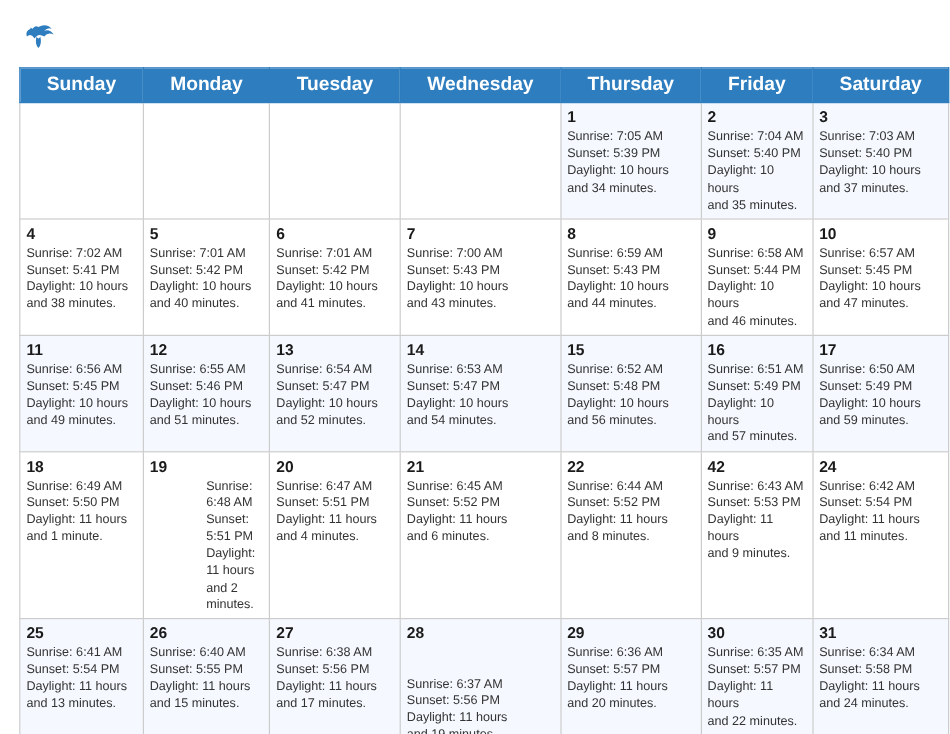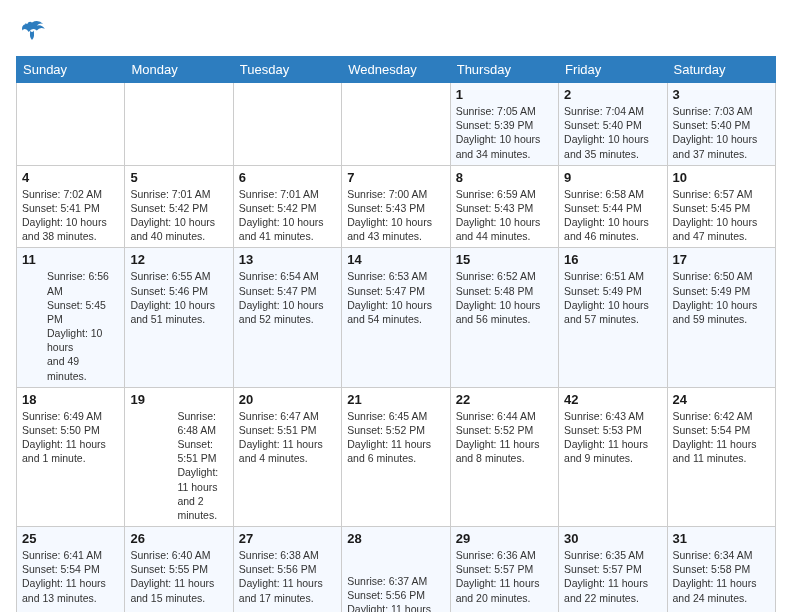--- a/index.html
+++ b/index.html
@@ -45,24 +45,24 @@
       color: #444;
     }
     table {
       width: 100%;
       border-collapse: collapse;
       font-size: 11px;
     }
     thead tr th {
       background: #2d7dbf;
       color: #fff;
-      padding: 5px 6px;
+      padding: 5px 22px;
       text-align: left;
-      font-size: 13px;
-      font-weight: normal;
+      font-size: 16px;
+      font-weight: bold;
       border: 1px solid #2d7dbf;
     }
     tbody tr td {
       border: 1px solid #ccc;
       vertical-align: top;
       padding: 4px 5px;
       width: calc(100% / 7);
       height: 80px;
     }
     tbody tr:nth-child(odd) td {
@@ -194,21 +194,21 @@
           <span class="day-num">10</span>
           <div class="day-info" style="white-space: pre-line;">Sunrise: 6:57 AM
 Sunset: 5:45 PM
 Daylight: 10 hours
 and 47 minutes.</div>
         </td>
       </tr>
       <tr>
         <td>
           <span class="day-num">11</span>
-          <div class="day-info" style="white-space: pre-line; margin-left: 25px;">Sunrise: 6:56 AM
+          <div class="day-info" style="white-space: pre-line;">Sunrise: 6:56 AM
 Sunset: 5:45 PM
 Daylight: 10 hours
 and 49 minutes.</div>
         </td>
         <td>
           <span class="day-num">12</span>
           <div class="day-info" style="white-space: pre-line;">Sunrise: 6:55 AM
 Sunset: 5:46 PM
 Daylight: 10 hours
 and 51 minutes.</div>

